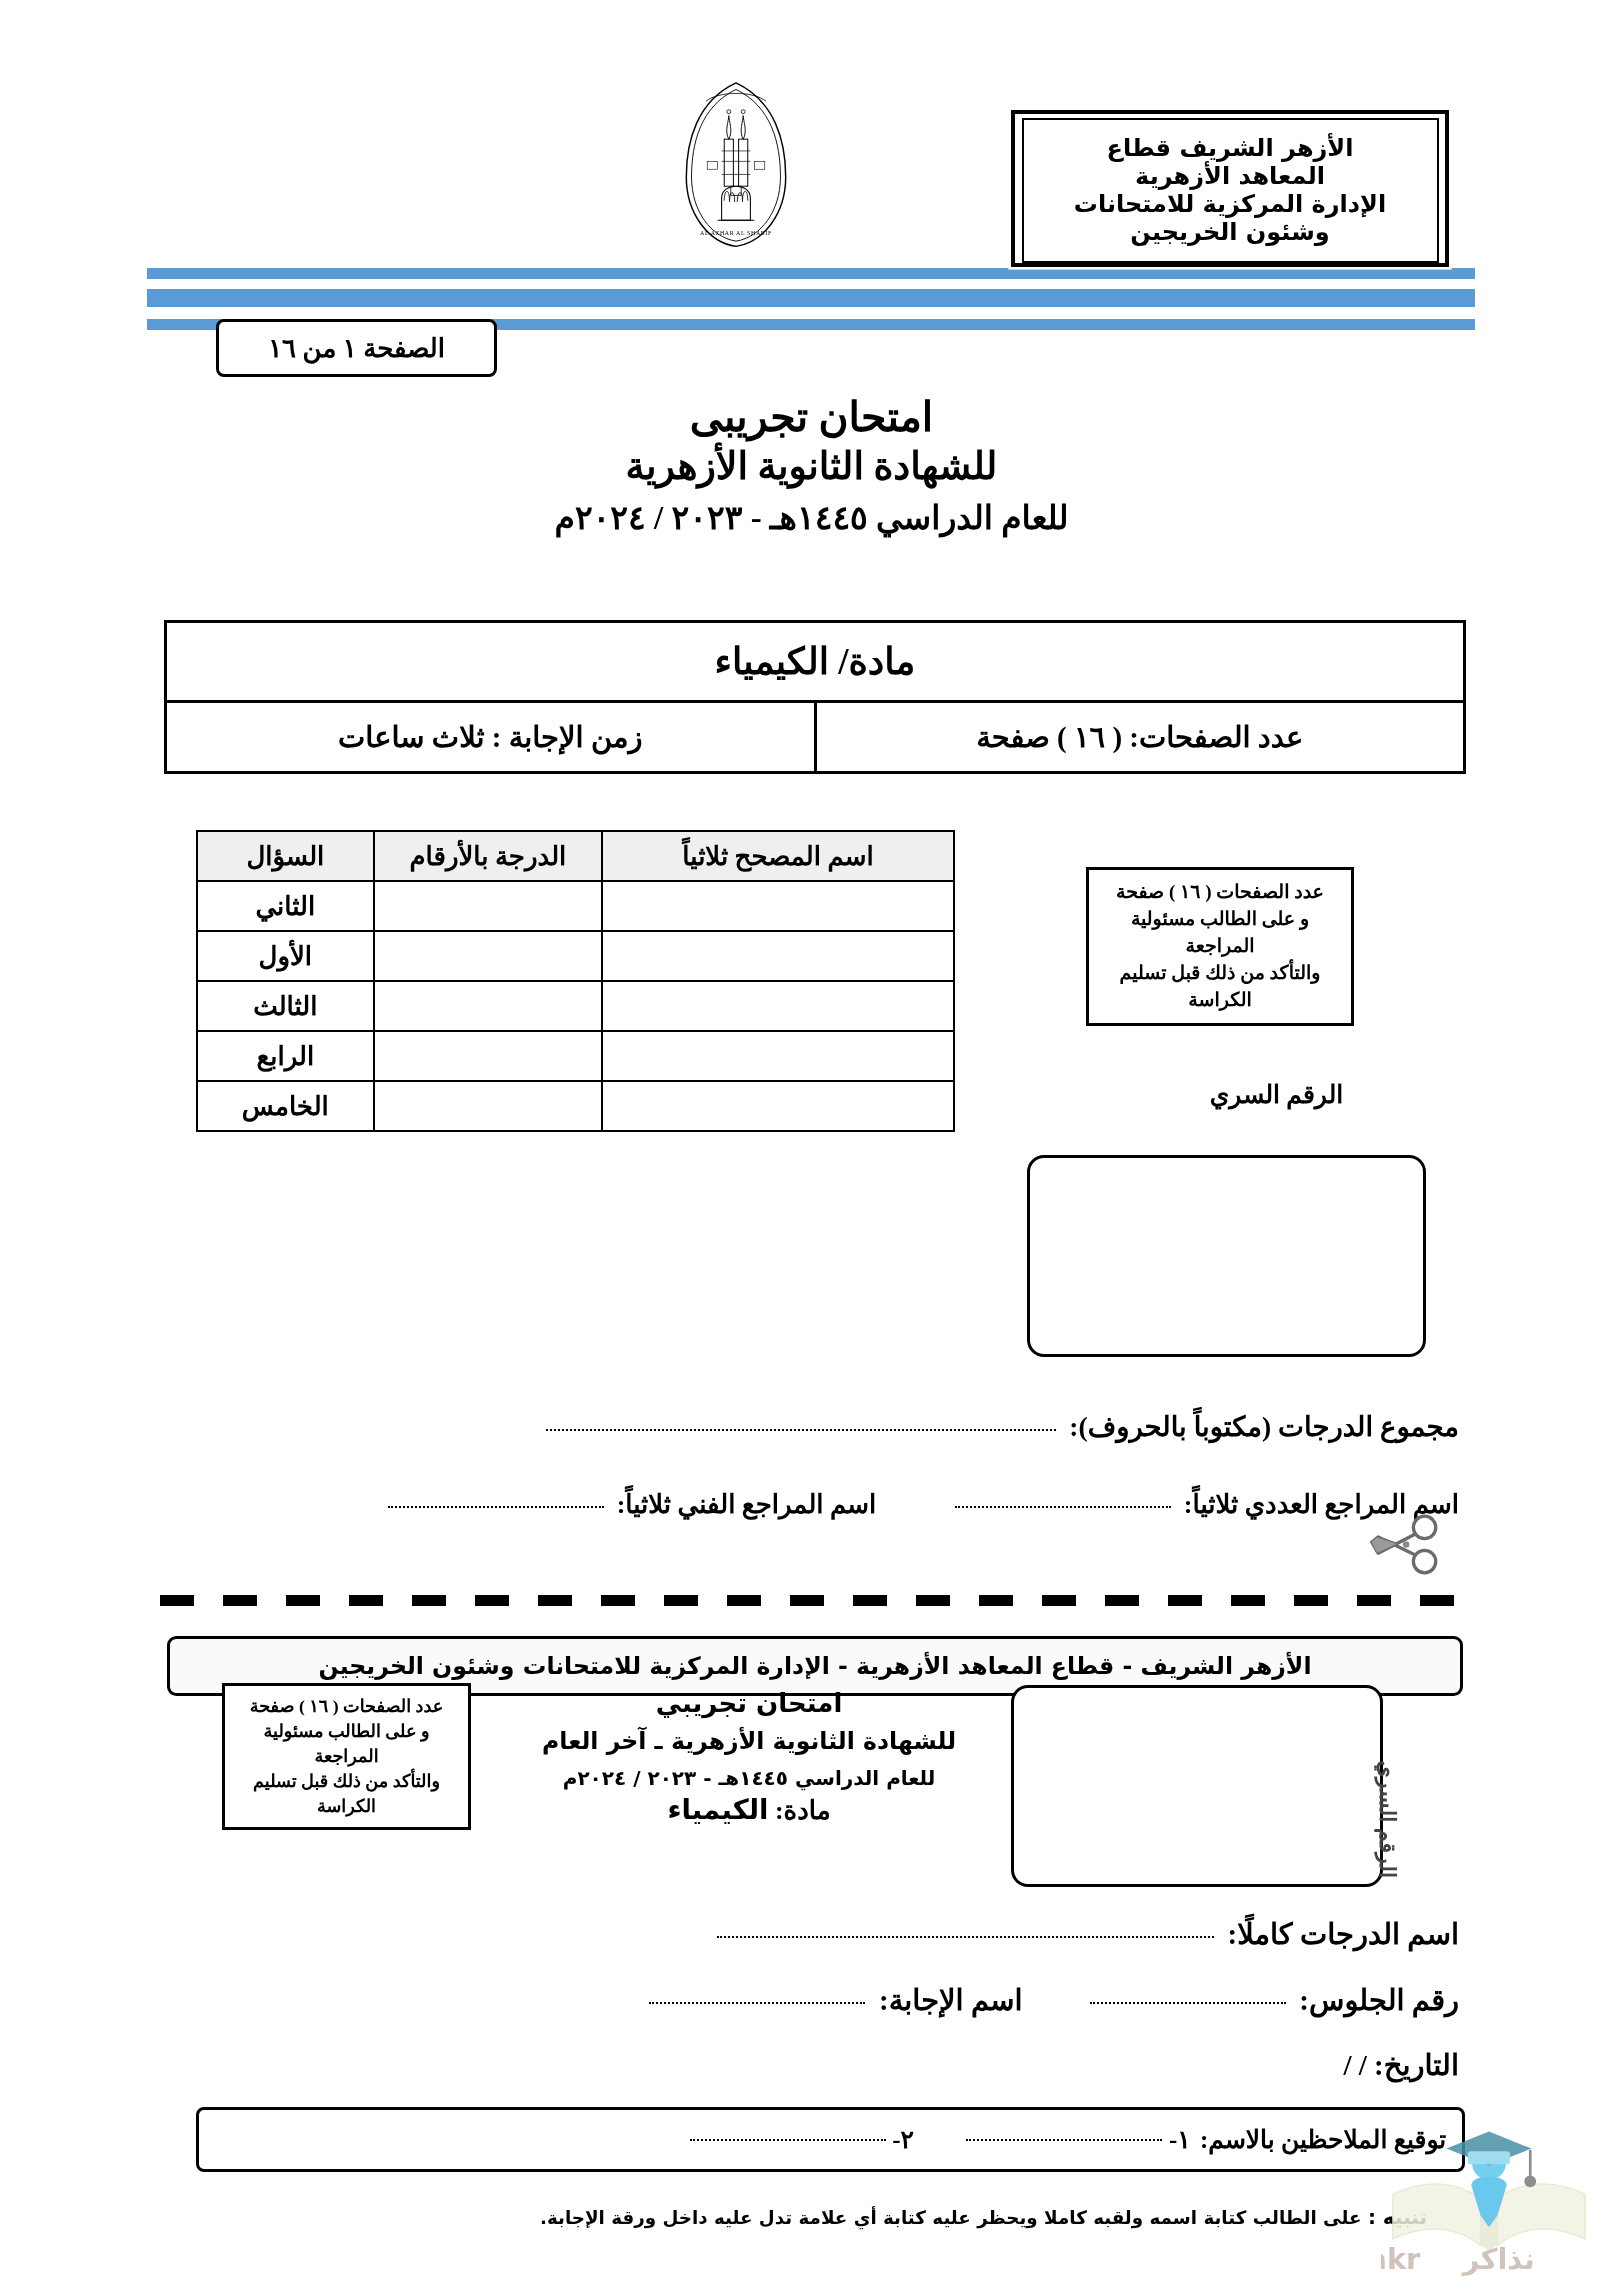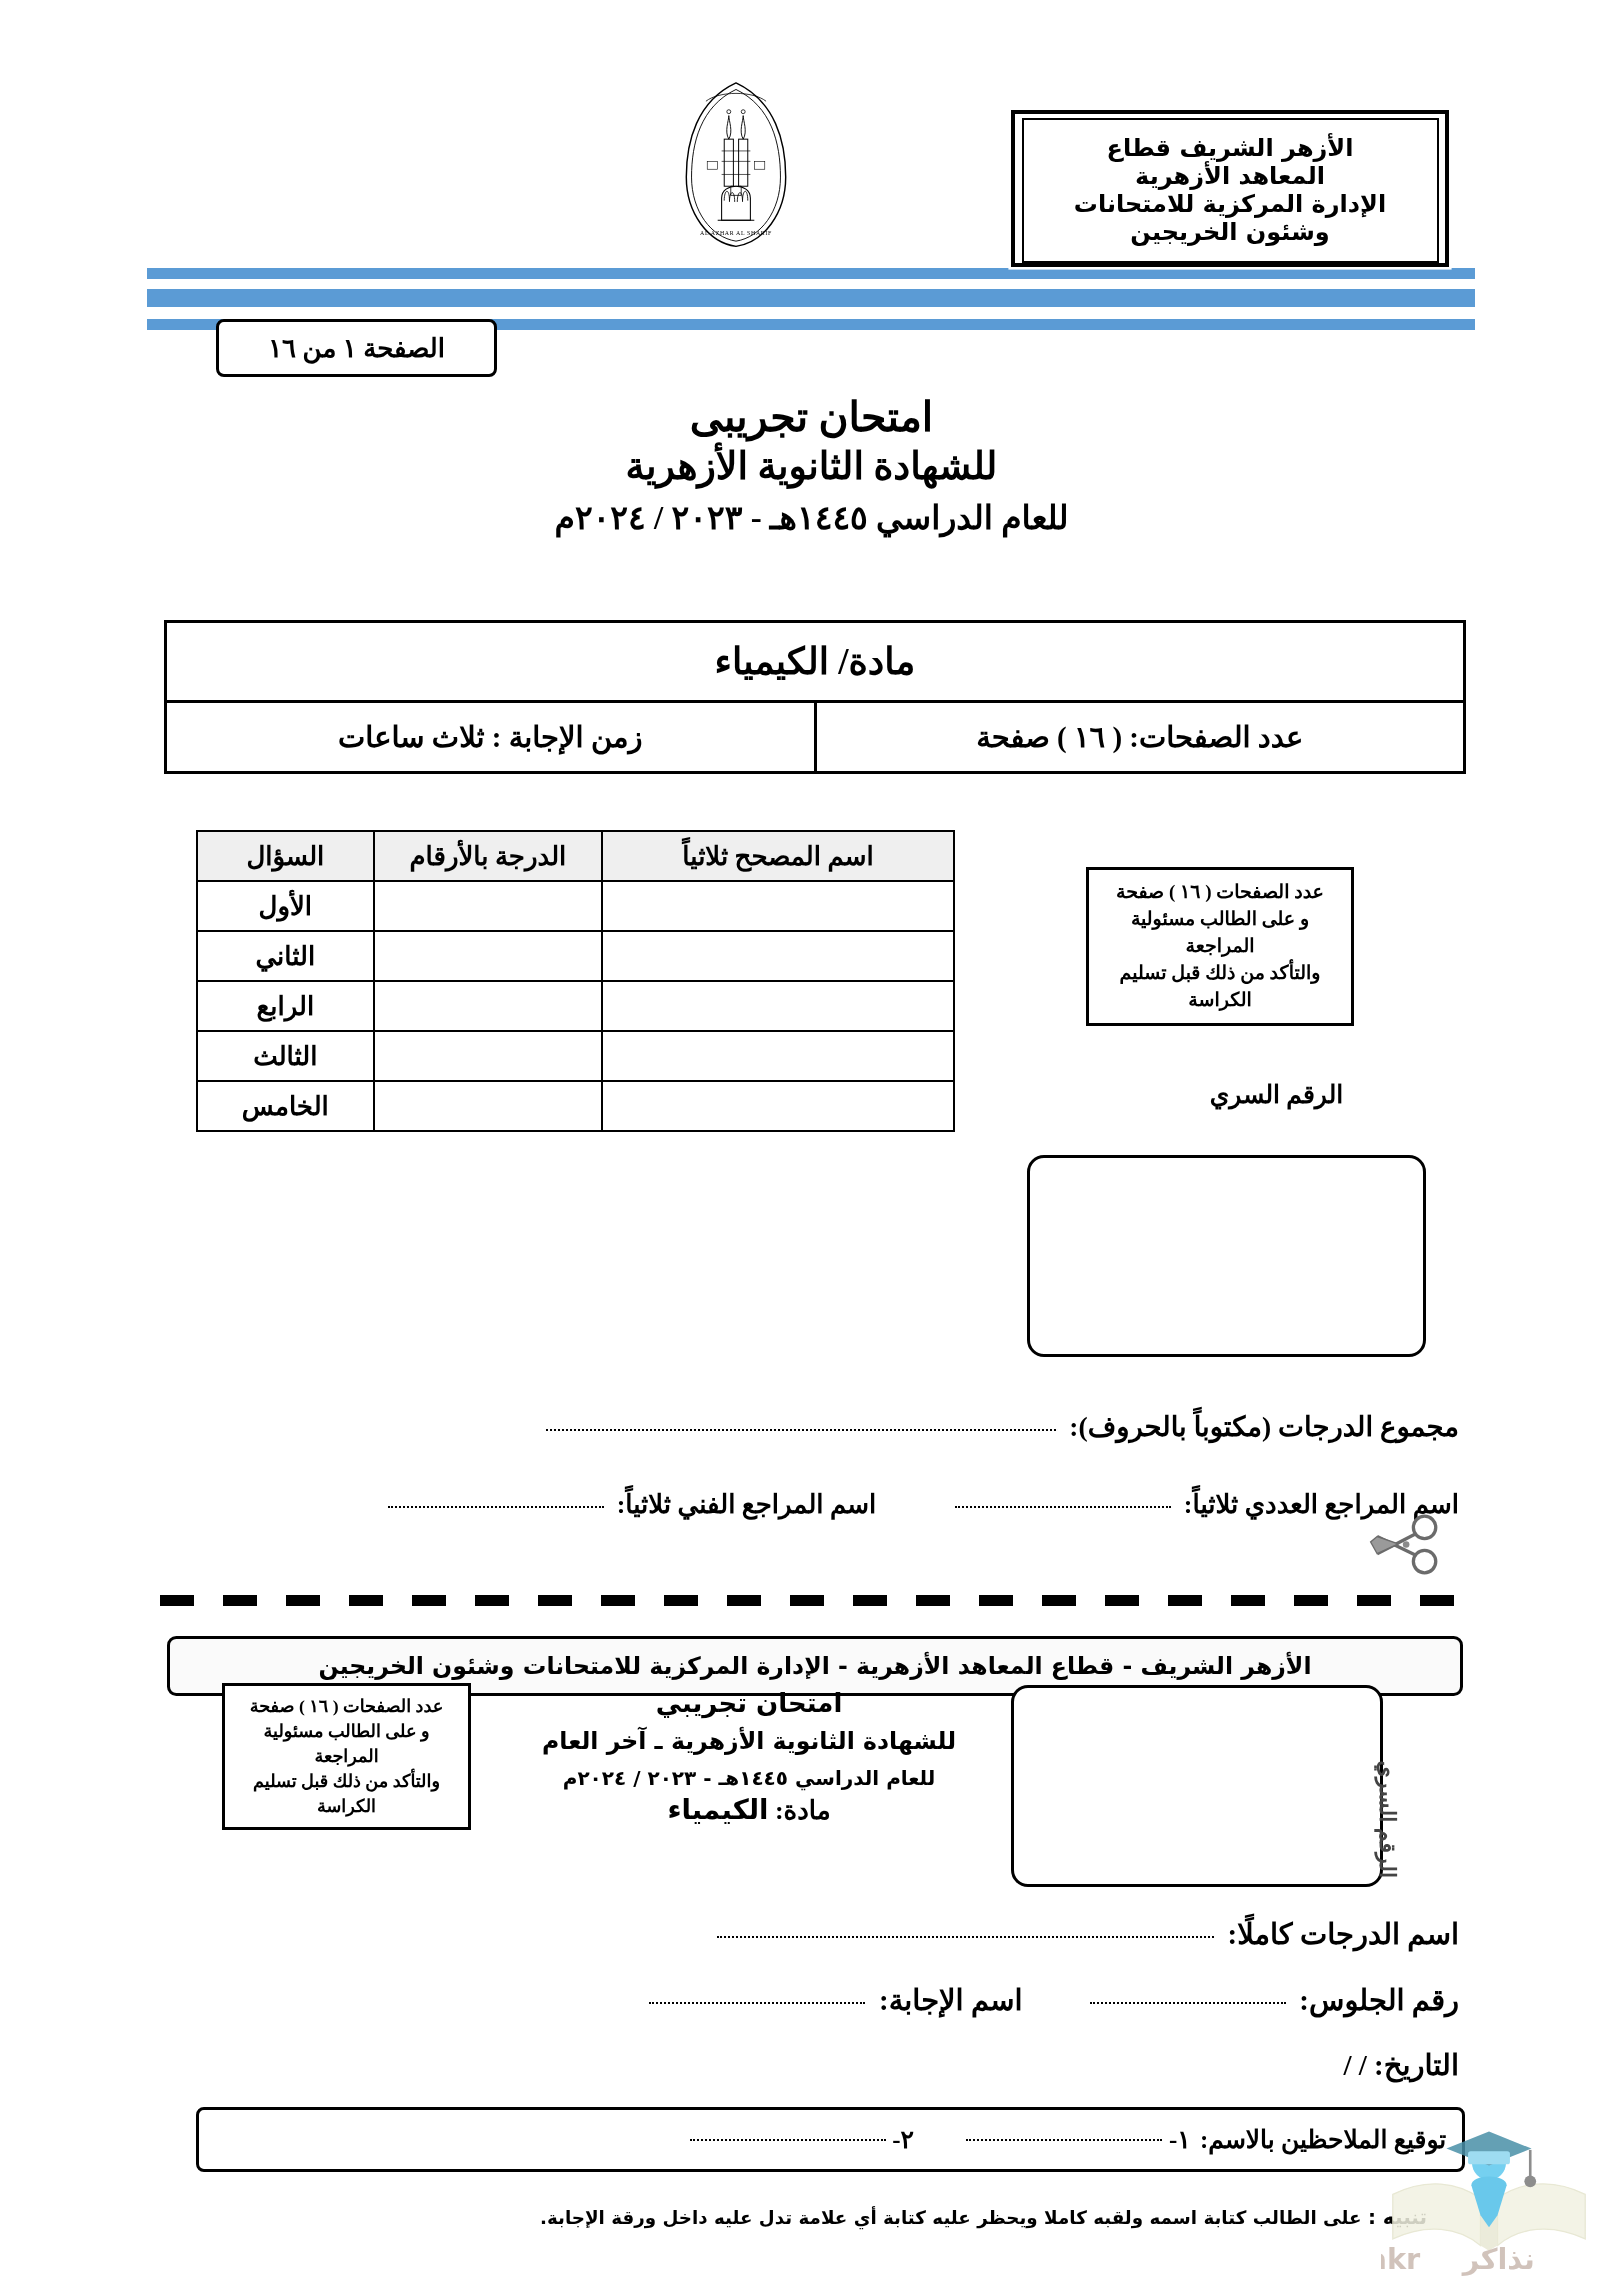--- a/index.html
+++ b/index.html
@@ -228,36 +228,36 @@
       <tr>
         <th>اسم المصحح ثلاثياً</th>
         <th>الدرجة بالأرقام</th>
         <th>السؤال</th>
       </tr>
     </thead>
     <tbody>
       <tr>
         <td class="blank"></td>
         <td class="blank"></td>
+        <td class="q">الثاني</td>
+      </tr>
+      <tr>
+        <td class="blank"></td>
+        <td class="blank"></td>
         <td class="q">الأول</td>
       </tr>
       <tr>
         <td class="blank"></td>
         <td class="blank"></td>
-        <td class="q">الثاني</td>
+        <td class="q">الثالث</td>
       </tr>
       <tr>
         <td class="blank"></td>
         <td class="blank"></td>
         <td class="q">الرابع</td>
-      </tr>
-      <tr>
-        <td class="blank"></td>
-        <td class="blank"></td>
-        <td class="q">الثالث</td>
       </tr>
       <tr>
         <td class="blank"></td>
         <td class="blank"></td>
         <td class="q">الخامس</td>
       </tr>
     </tbody>
   </table>
 
   <div class="notice">

